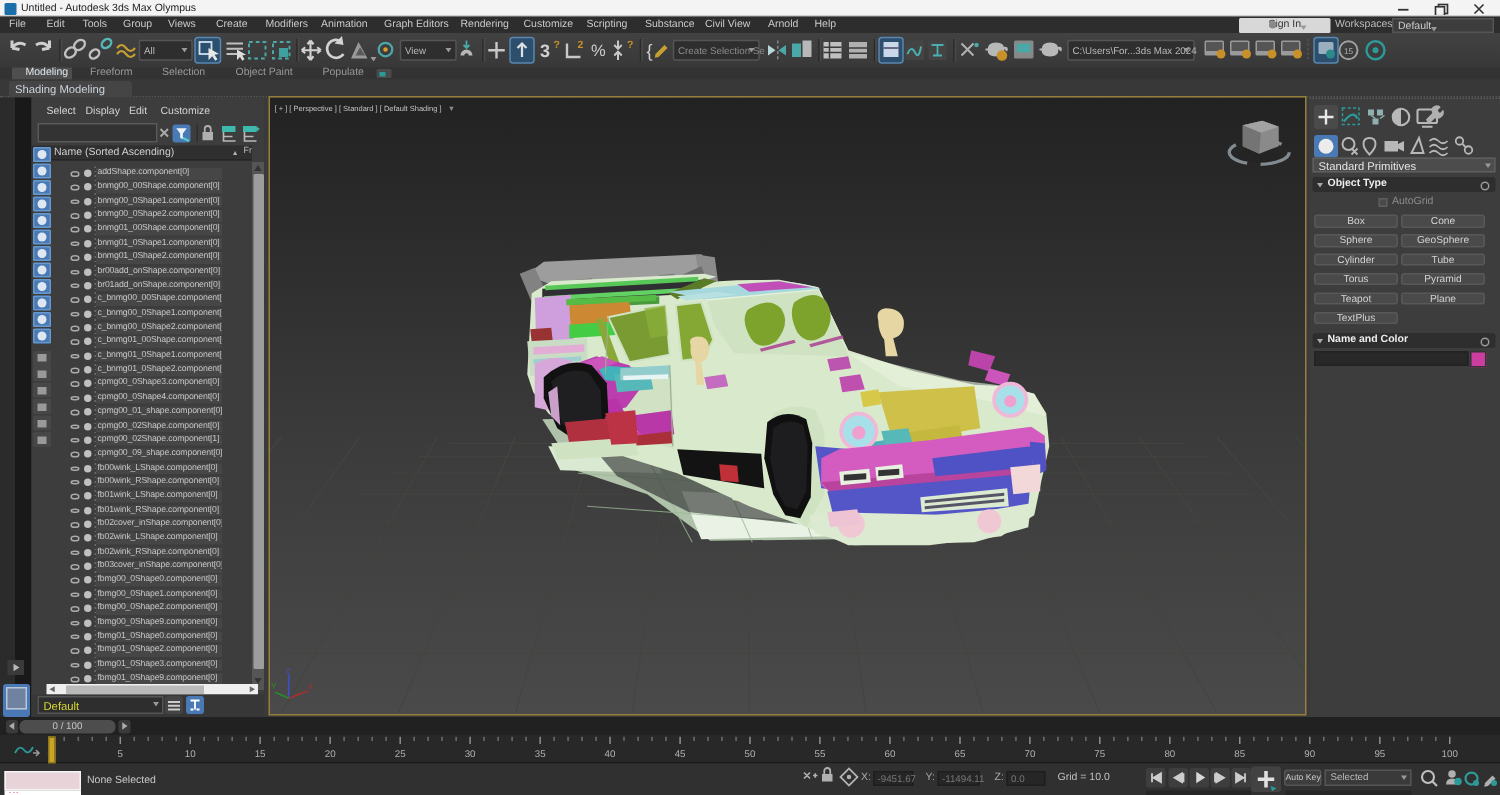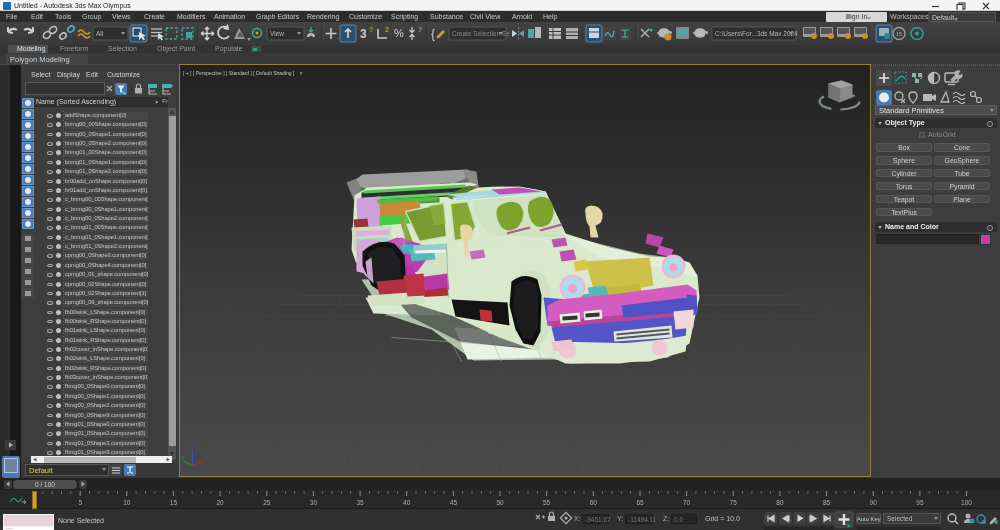--- a/index.html
+++ b/index.html
@@ -254,21 +254,21 @@
  <div id="rtab-act"></div>
  <span style="left:17px;color:#dfe7ef">Modeling</span>
     <span style="left:60px">Freeform</span>
  <span style="left:108px">Selection</span>
     <span style="left:157px">Object Paint</span>
  <span style="left:215px">Populate</span>
  <span style="position:absolute;left:251px;top:1px;width:10px;height:6px;background:#4a4a4a;border-radius:1px"></span>
  <span style="position:absolute;left:253px;top:2.5px;width:4px;height:3px;background:#2d9a9a"></span>
 </div>
 <div class="abs" id="rrow">
-    <div id="pm">Polygon Modeling</div>
+    <div id="pm">Shading Modeling</div>
   </div>
 
 <div class="abs" id="lstrip"></div>
 <div class="abs" id="lstrip2"></div>
 <div class="abs" style="left:5px;top:440px;width:11px;height:10px;background:#3a3a3a">
  <svg width="11" height="10">
       <path d="M 4,2.5 l 4,2.5 l -4,2.5 z" fill="#b8b8b8"></path>
     </svg>
   </div>
 <div class="abs" style="left:2px;top:456px;width:18px;height:22px;background:#4a7ab5;border-radius:2px">

